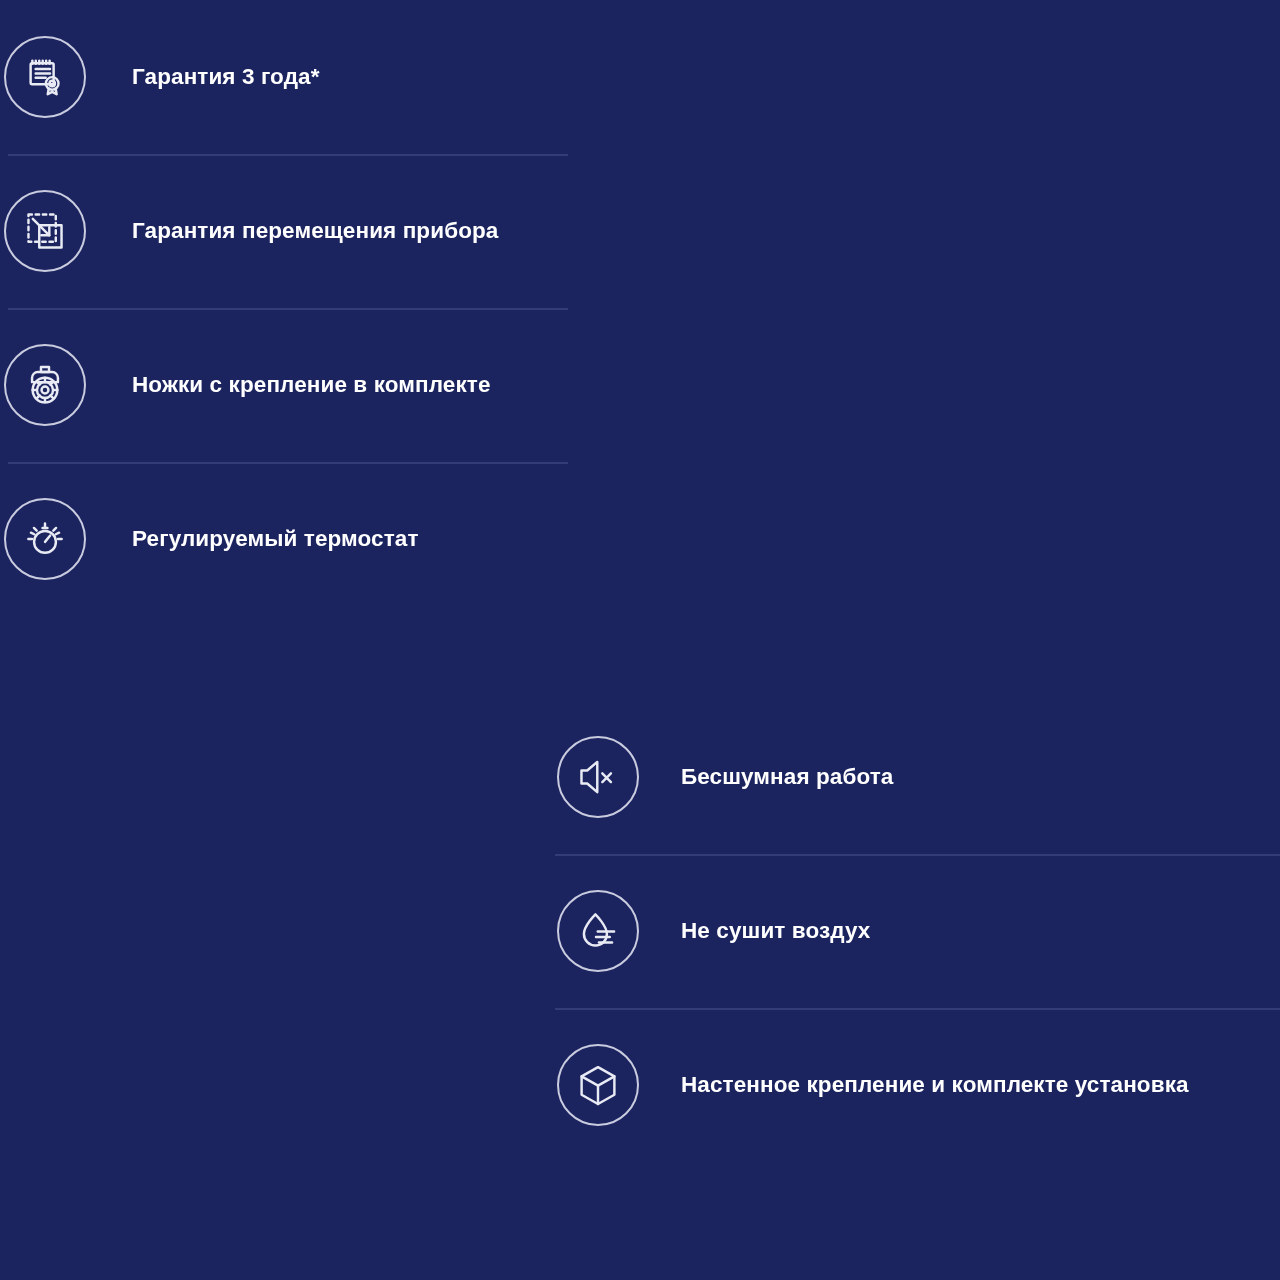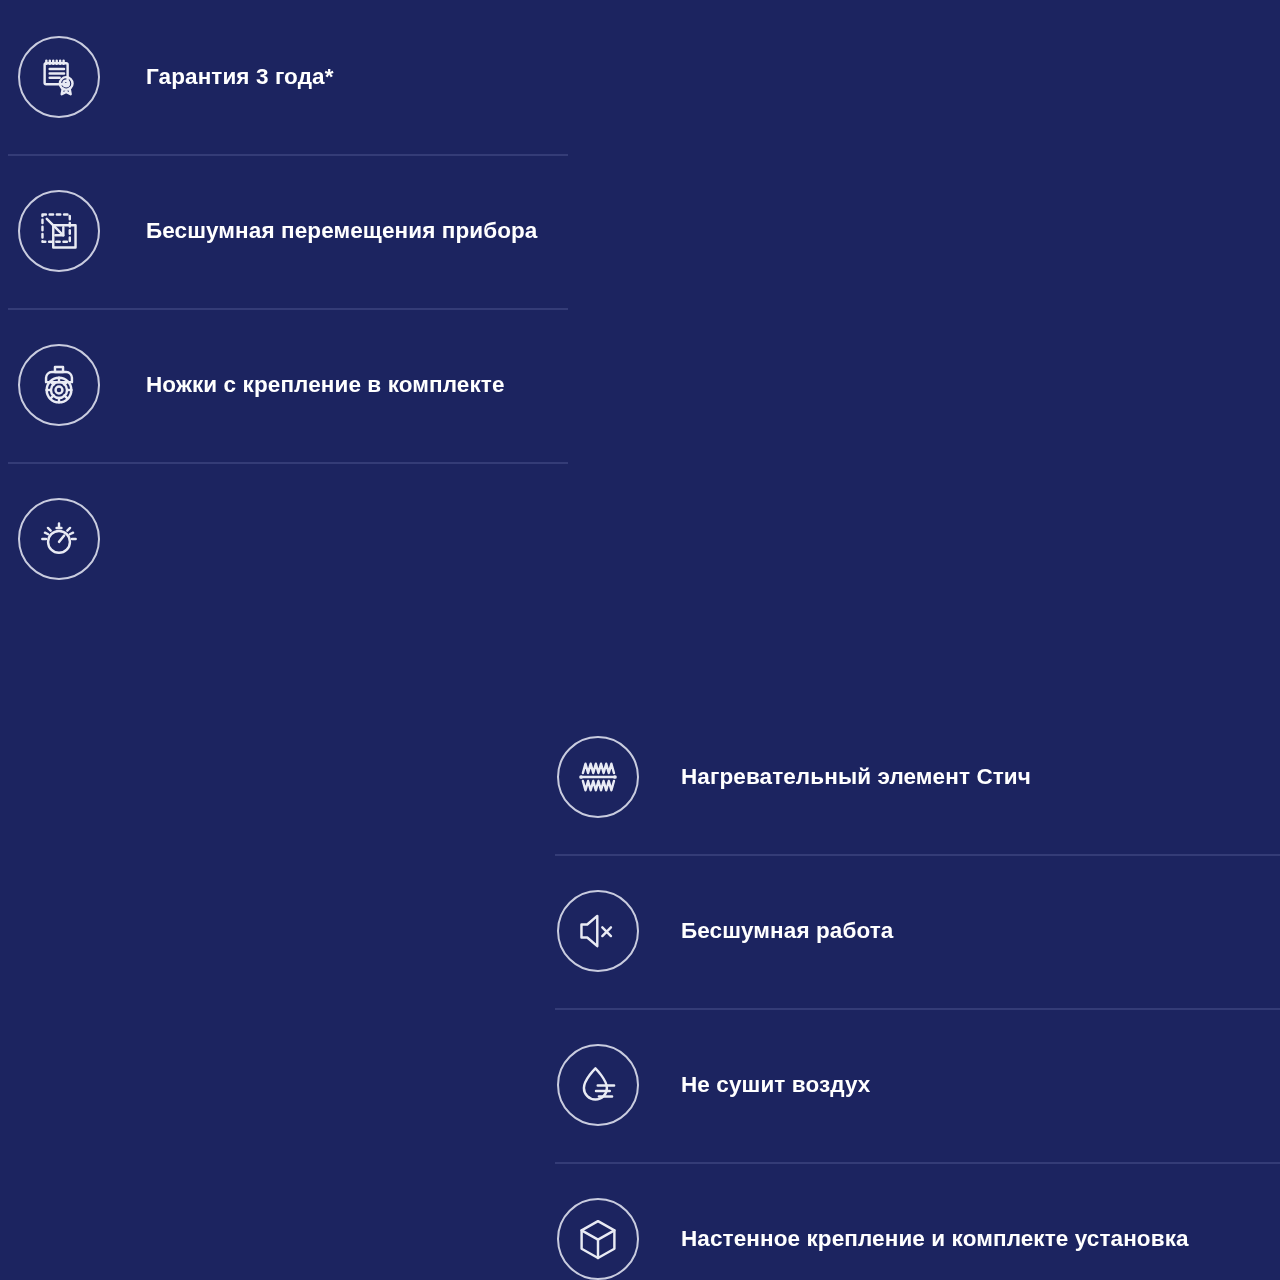--- a/index.html
+++ b/index.html
@@ -36,21 +36,21 @@
     width: 733px;
   }
 
   
   .feature {
     position: relative;
     display: flex;
     align-items: center;
     box-sizing: border-box;
     height: 154px;
-    padding-left: 18px;
+    padding-left: 4px;
   }
   .column--right .feature {
     padding-left: 10px;
   }
 
   
   .feature + .feature::before {
     content: "";
     position: absolute;
     top: 0;
@@ -129,21 +129,21 @@
 
     <div class="feature">
       <span class="icon-bubble">
         <svg viewBox="0 0 32 32">
           <path stroke-dasharray="2.4 2.6" d="M4.5 4.5 h19 v19 h-19 z"></path>
           <path d="M12 12 h15.5 v15.5 h-15.5 z"></path>
           <path d="M7.5 7.5 L19 19"></path>
           <path d="M19 13.4 V19 h-5.6"></path>
         </svg>
       </span>
-      <span class="feature-label">Бесшумная перемещения прибора</span>
+      <span class="feature-label">Гарантия перемещения прибора</span>
     </div>
 
     <div class="feature">
       <span class="icon-bubble">
         <svg viewBox="0 0 32 32">
           <path d="M13.2 3.5 h5.6 v3.4 h-5.6 z"></path>
           <path d="M11 7 h10 a4 4 0 0 1 4 4 v3 h-18 v-3 a4 4 0 0 1 4 -4 z"></path>
           <circle cx="16" cy="19.5" r="8.6"></circle>
           <circle cx="16" cy="19.5" r="5.6"></circle>
           <circle cx="16" cy="19.5" r="2.4"></circle>
@@ -159,39 +159,28 @@
         <svg viewBox="0 0 32 32">
           <circle cx="16" cy="18" r="7.6"></circle>
           <path d="M16 18 L19.6 13.6"></path>
           <path d="M14.3 8.3 h3.4"></path>
           <path d="M16 5.2 v2.6"></path>
           <path d="M8.3 8.3 l1.9 1.9 M23.7 8.3 l-1.9 1.9"></path>
           <path d="M4.4 16 h2.6 M25 16 h2.6"></path>
           <path d="M6.2 11.6 l2.3 1.1 M25.8 11.6 l-2.3 1.1"></path>
         </svg>
       </span>
+      <span class="feature-label">Регулируемый термостат</span>
     </div>
 
 
   </div>
 
   <div class="column column--right">
 
-    <div class="feature">
-      <span class="icon-bubble">
-        <svg viewBox="0 0 32 32">
-          <path d="M5.5 13.2 l1.8 -6.4 l1.8 6.4 l1.8 -6.4 l1.8 6.4 l1.8 -6.4 l1.8 6.4 l1.8 -6.4 l1.8 6.4 l1.8 -6.4 l1.8 6.4 l1.8 -6.4 l1.8 6.4"></path>
-          <path d="M4.2 16 h23.6"></path>
-          <circle cx="4.2" cy="16" r="1.3" class="solid"></circle>
-          <circle cx="27.8" cy="16" r="1.3" class="solid"></circle>
-          <path d="M5.5 18.8 l1.8 6.4 l1.8 -6.4 l1.8 6.4 l1.8 -6.4 l1.8 6.4 l1.8 -6.4 l1.8 6.4 l1.8 -6.4 l1.8 6.4 l1.8 -6.4 l1.8 6.4 l1.8 -6.4"></path>
-        </svg>
-      </span>
-      <span class="feature-label">Нагревательный элемент Стич</span>
-    </div>
 
     <div class="feature">
       <span class="icon-bubble">
         <svg viewBox="0 0 32 32">
           <path d="M15.5 5.5 L8.5 11.5 H4.5 v9 h4 l7 6 z"></path>
           <path d="M19 13.5 l6 6 M25 13.5 l-6 6"></path>
         </svg>
       </span>
       <span class="feature-label">Бесшумная работа</span>
     </div>

